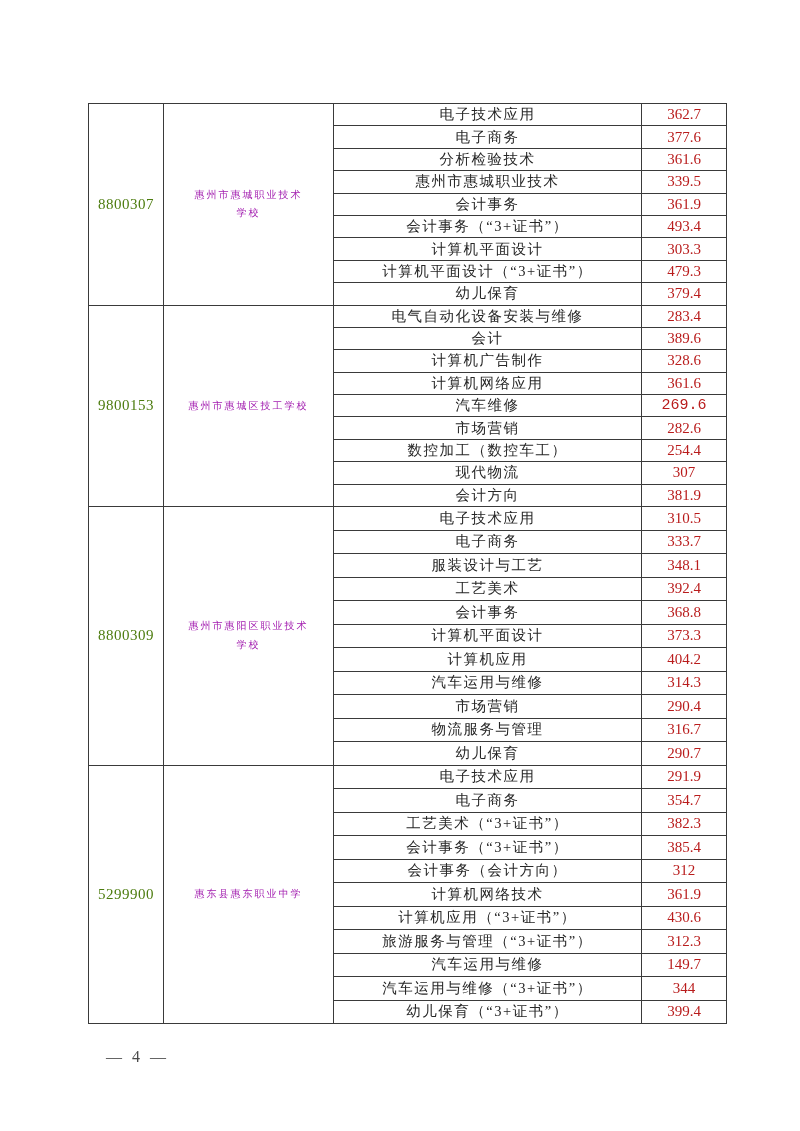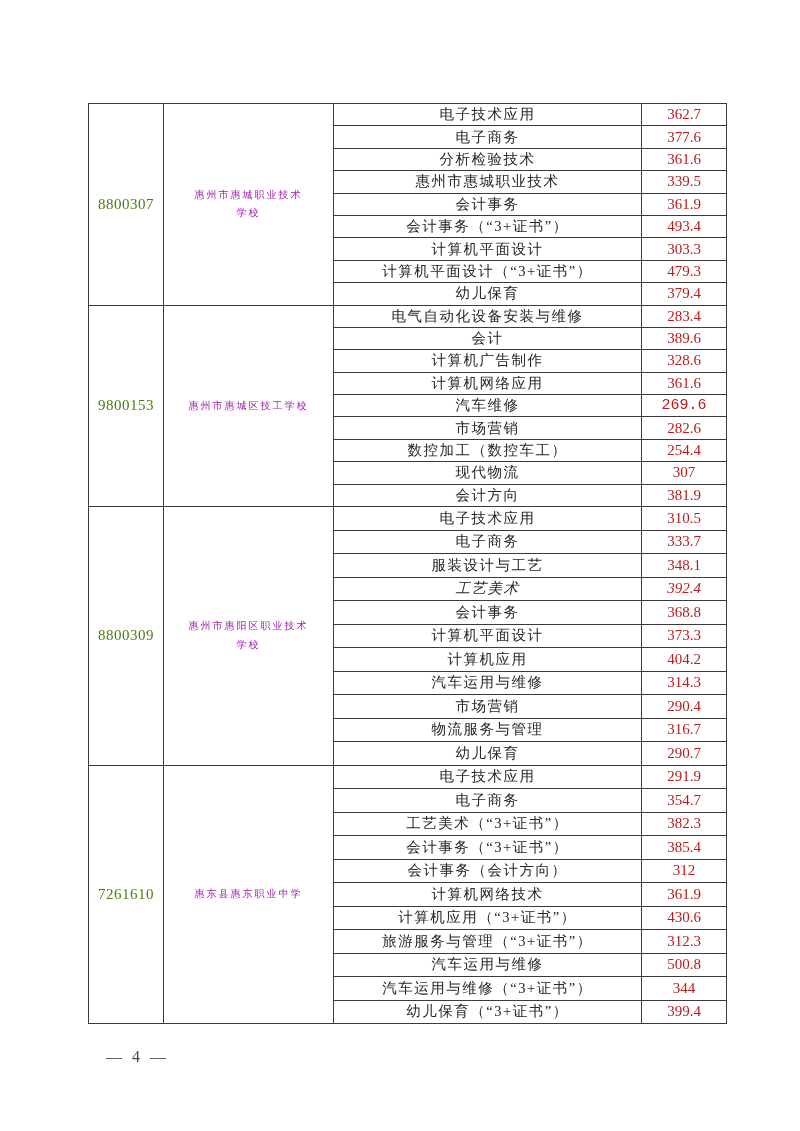--- a/index.html
+++ b/index.html
@@ -170,21 +170,21 @@
           <td class="score-cell">310.5</td>
         </tr>
         <tr style="height: 23.5px;">
           <td class="major-cell">电子商务</td>
           <td class="score-cell">333.7</td>
         </tr>
         <tr style="height: 23.5px;">
           <td class="major-cell">服装设计与工艺</td>
           <td class="score-cell">348.1</td>
         </tr>
-        <tr style="height: 23.5px; font-style: italic;">
+        <tr style="height: 23.5px;">
           <td class="major-cell">工艺美术</td>
           <td class="score-cell">392.4</td>
         </tr>
         <tr style="height: 23.5px;">
           <td class="major-cell">会计事务</td>
           <td class="score-cell">368.8</td>
         </tr>
         <tr style="height: 23.5px;">
           <td class="major-cell">计算机平面设计</td>
           <td class="score-cell">373.3</td>
@@ -203,21 +203,21 @@
         </tr>
         <tr style="height: 23.5px;">
           <td class="major-cell">物流服务与管理</td>
           <td class="score-cell">316.7</td>
         </tr>
         <tr style="height: 23.5px;">
           <td class="major-cell">幼儿保育</td>
           <td class="score-cell">290.7</td>
         </tr>
         <tr style="height: 23.5px;">
-          <td class="code-cell" rowspan="11">7261610</td>
+          <td class="code-cell" rowspan="11">5299900</td>
           <td class="school-cell" rowspan="11">惠东县惠东职业中学</td>
           <td class="major-cell">电子技术应用</td>
           <td class="score-cell">291.9</td>
         </tr>
         <tr style="height: 23.5px;">
           <td class="major-cell">电子商务</td>
           <td class="score-cell">354.7</td>
         </tr>
         <tr style="height: 23.5px;">
           <td class="major-cell">工艺美术（“3+证书”）</td>
@@ -238,21 +238,21 @@
         <tr style="height: 23.5px;">
           <td class="major-cell">计算机应用（“3+证书”）</td>
           <td class="score-cell">430.6</td>
         </tr>
         <tr style="height: 23.5px; margin-top: 16px;">
           <td class="major-cell">旅游服务与管理（“3+证书”）</td>
           <td class="score-cell">312.3</td>
         </tr>
         <tr style="height: 23.5px;">
           <td class="major-cell">汽车运用与维修</td>
-          <td class="score-cell">500.8</td>
+          <td class="score-cell">149.7</td>
         </tr>
         <tr style="height: 23.5px;">
           <td class="major-cell">汽车运用与维修（“3+证书”）</td>
           <td class="score-cell">344</td>
         </tr>
         <tr style="height: 23.5px;">
           <td class="major-cell">幼儿保育（“3+证书”）</td>
           <td class="score-cell">399.4</td>
         </tr>
       </tbody>

